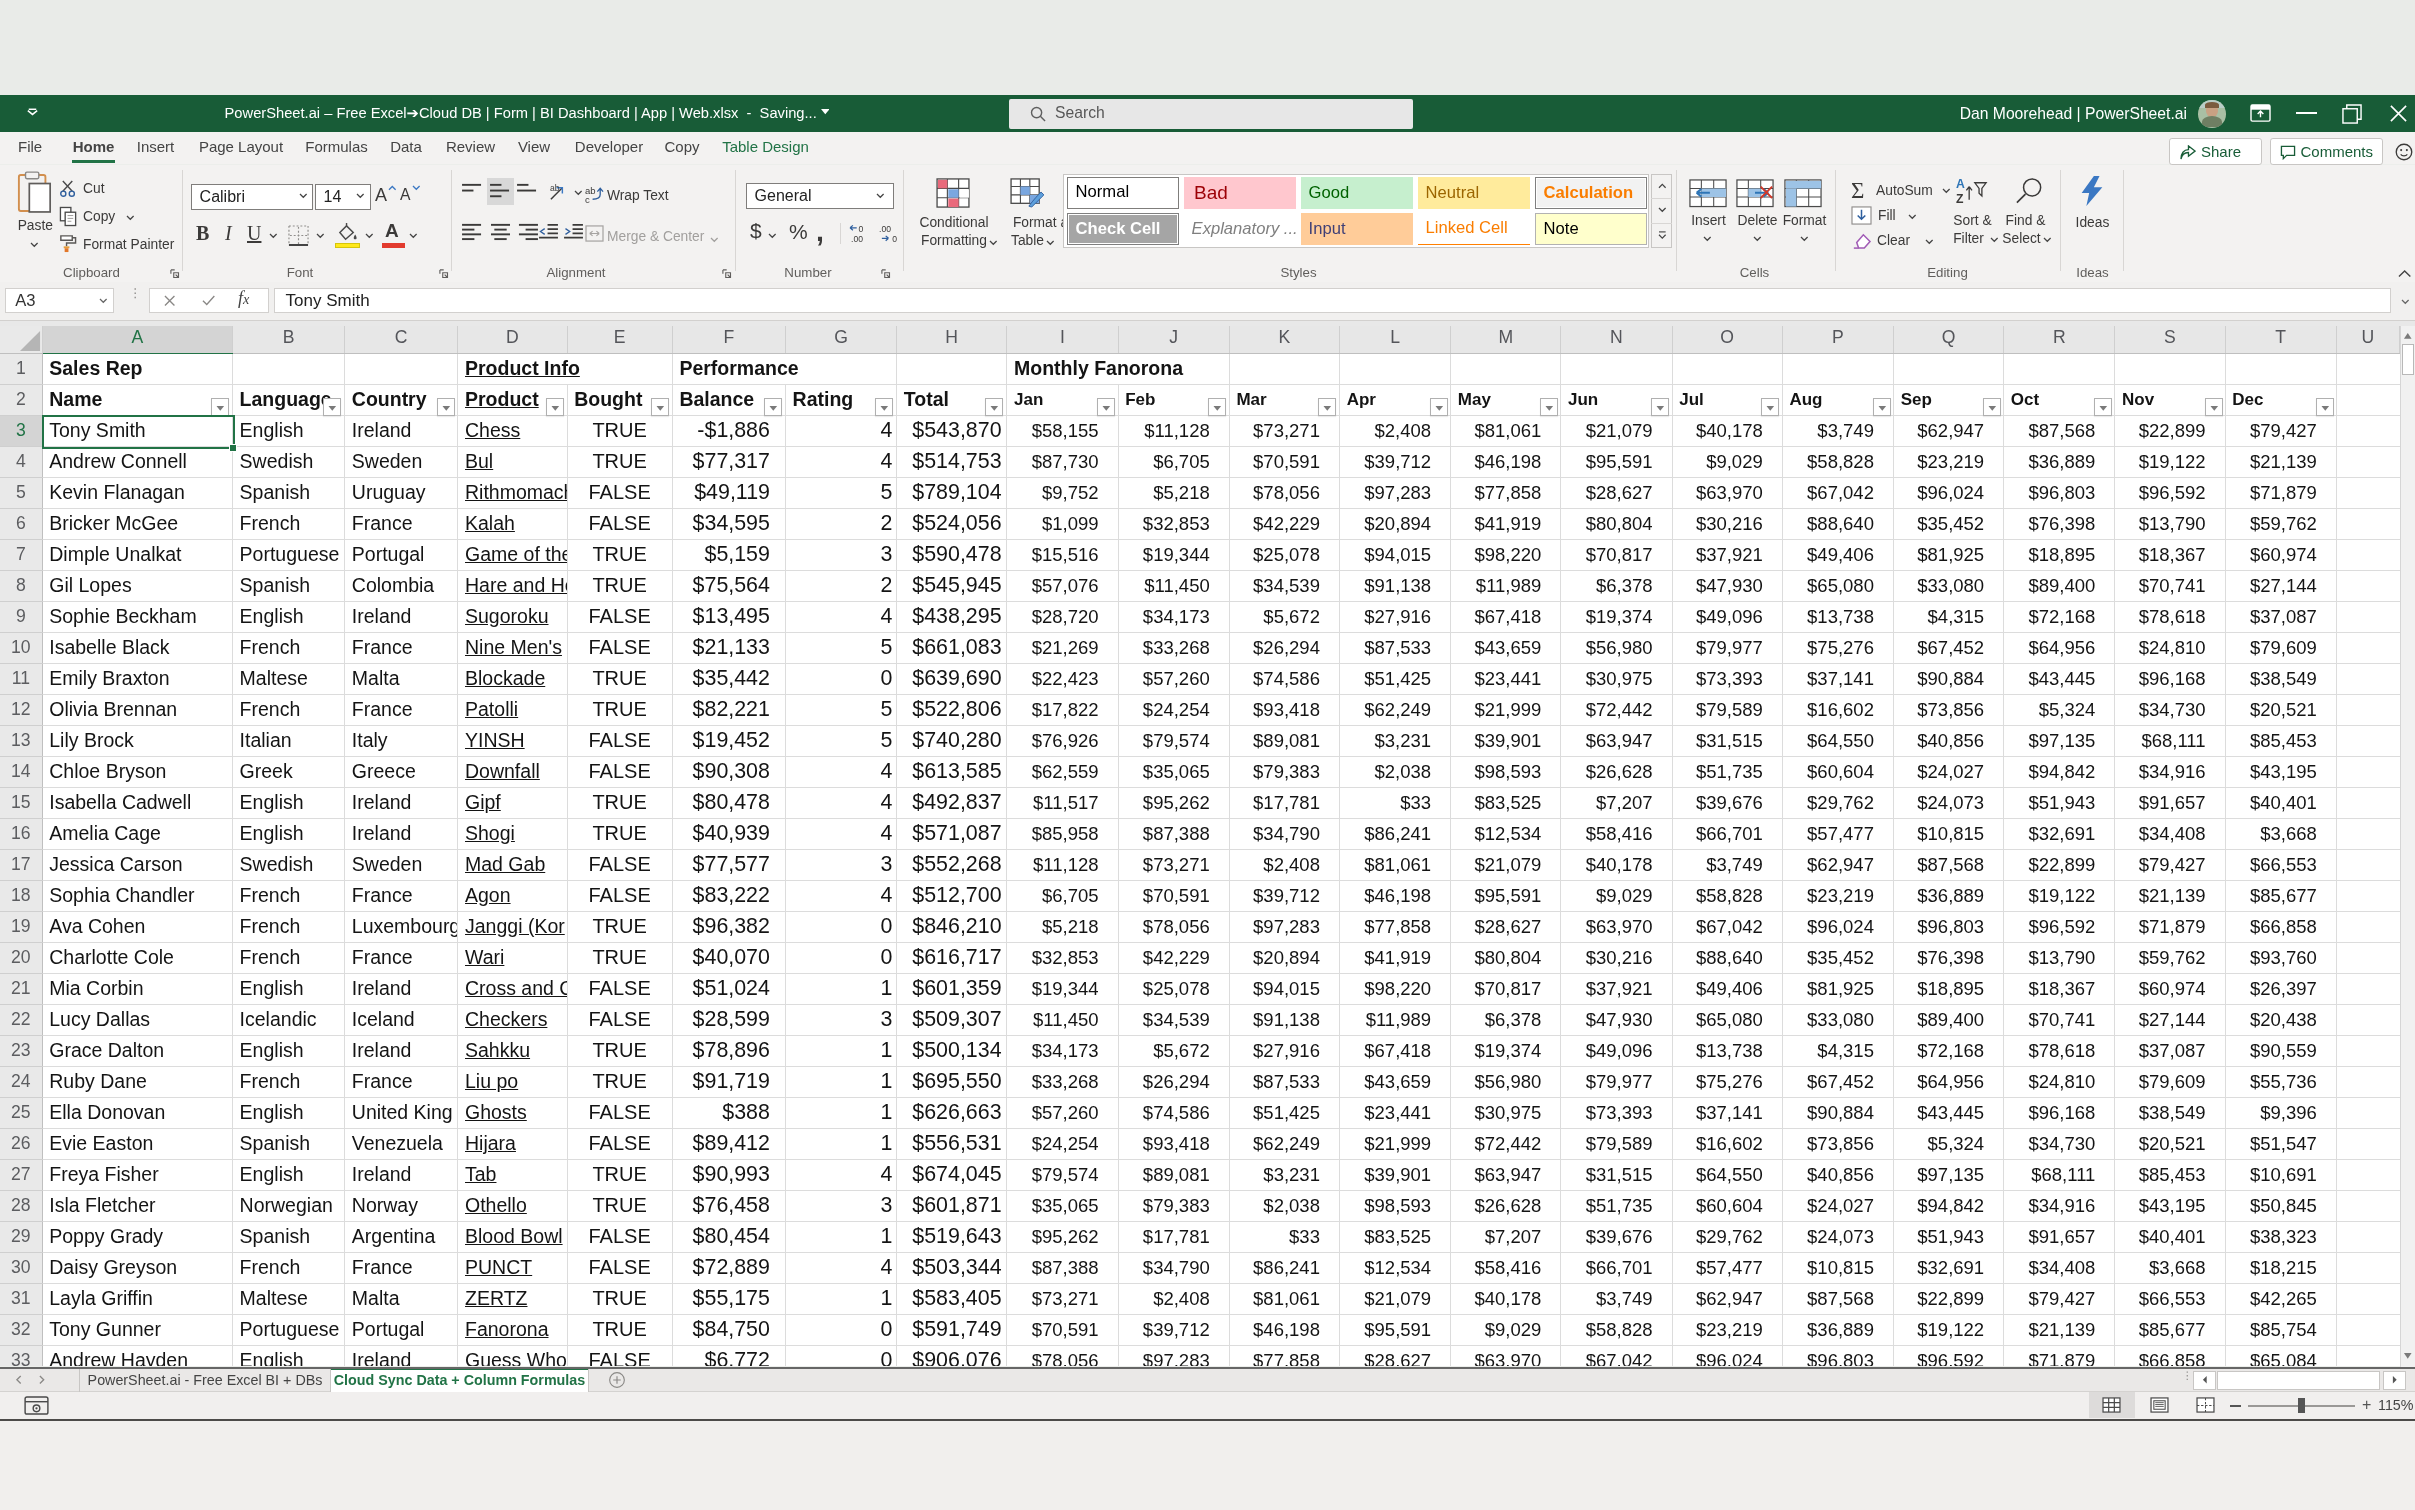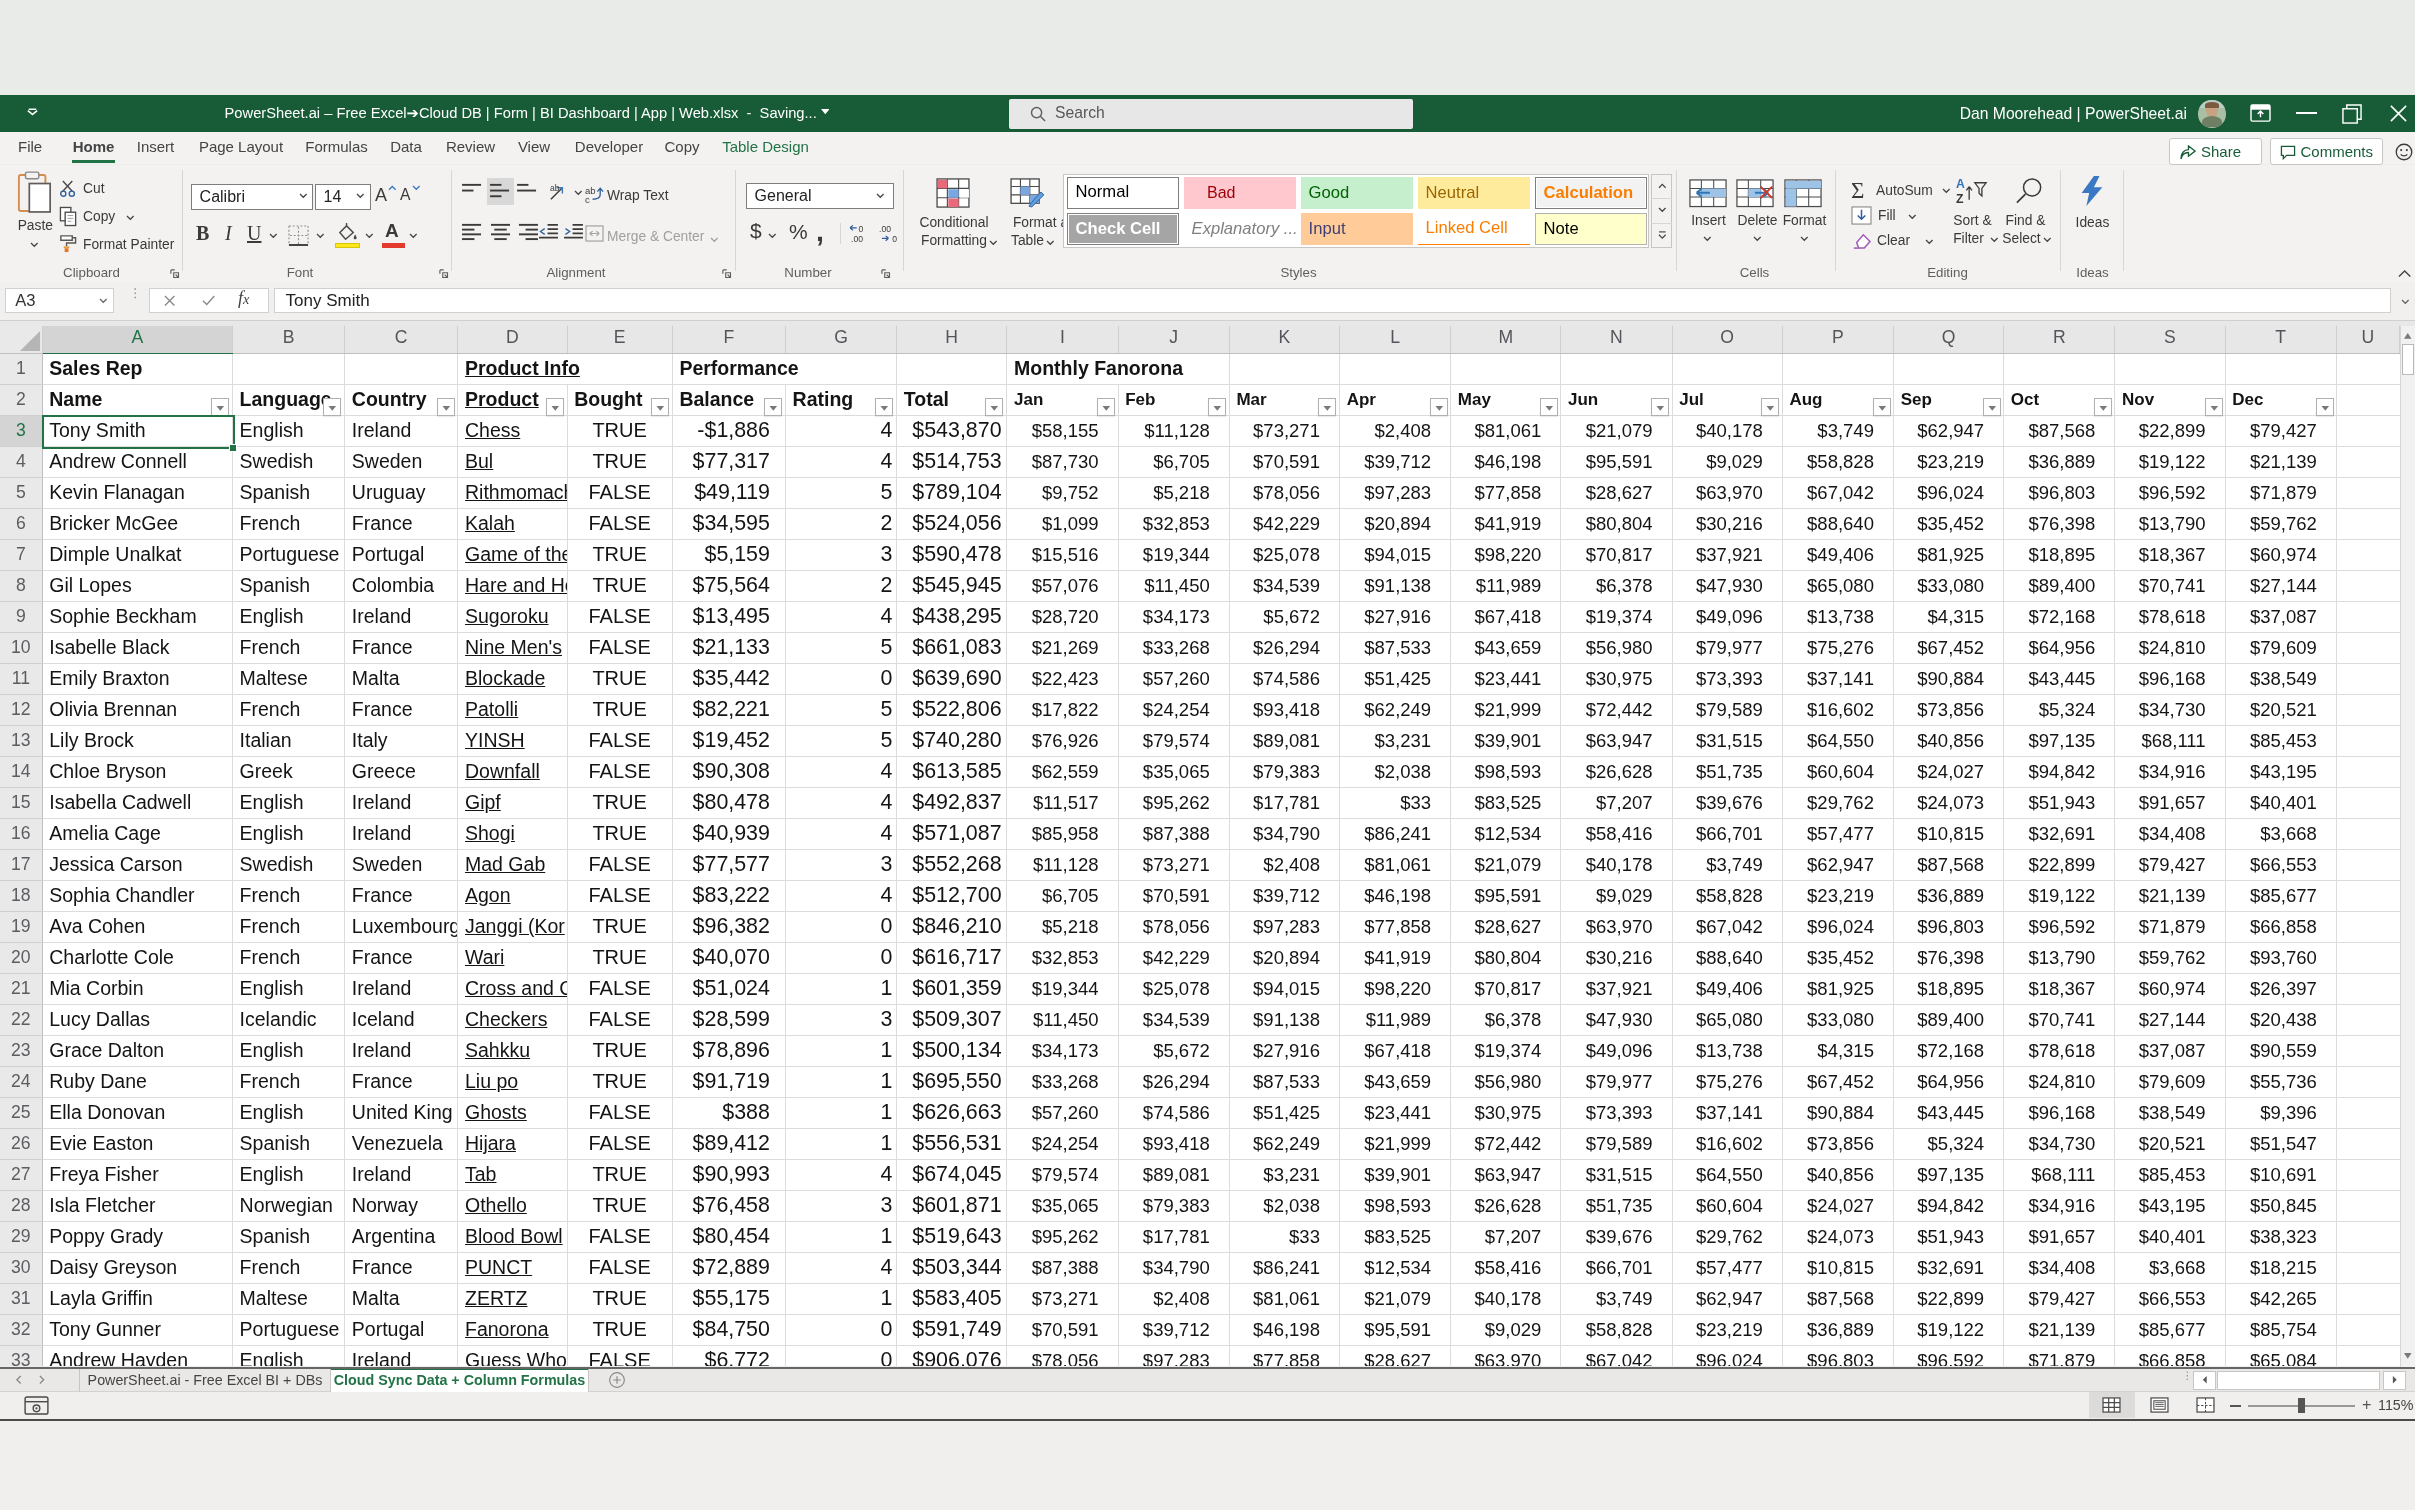--- a/index.html
+++ b/index.html
@@ -323,21 +323,21 @@
     <rect x="21" y="18" width="10" height="9" fill="#7aa7e0"></rect>
     <path d="M20 30 C26 22 30 18 33 15 L36 18 C33 21 29 25 23 31 Z" fill="#5ea0dc" stroke="#2f5f9e" stroke-width="1"></path>
   </svg>
 <div class="abs rlbl" style="left:980px;top:215px;width:95px;text-align:right;">Format as</div>
 <div class="abs rlbl" style="left:980px;top:233px;width:95px;text-align:center;">Table</div>
 <svg class="abs" style="left:1046px;top:240px;" width="8.6" height="5.7" viewBox="0 0 9 6">
     <path d="M1 1 L4.5 4.5 L8 1" stroke="#444" stroke-width="1.3" fill="none"></path>
   </svg>
 <div class="abs" style="left:1063px;top:174px;width:586px;height:74px;background:#fff;border:1px solid #c8c6c4;"></div>
 <div class="abs" style="left:1067px;top:177px;width:112px;height:32px;background:#fff;color:#000;font-size:16.6px;line-height:32px;padding-left:7.6px;overflow:hidden;white-space:nowrap;border:1.9px solid #7f7d7b;line-height:28.5px;">Normal</div>
-<div class="abs" style="left:1184px;top:177px;width:112px;height:32px;background:#ffc7ce;color:#9c0006;font-size:16px;line-height:32px;padding-left:23px;overflow:hidden;white-space:nowrap;">Bad</div>
+<div class="abs" style="left:1184px;top:177px;width:112px;height:32px;background:#ffc7ce;color:#9c0006;font-size:19px;line-height:32px;padding-left:10px;overflow:hidden;white-space:nowrap;">Bad</div>
 <div class="abs" style="left:1301px;top:177px;width:112px;height:32px;background:#c6efce;color:#006100;font-size:16.6px;line-height:32px;padding-left:7.6px;overflow:hidden;white-space:nowrap;">Good</div>
 <div class="abs" style="left:1418px;top:177px;width:112px;height:32px;background:#ffeb9c;color:#9c6500;font-size:16.6px;line-height:32px;padding-left:7.6px;overflow:hidden;white-space:nowrap;">Neutral</div>
 <div class="abs" style="left:1535px;top:177px;width:112px;height:32px;background:#f2f2f2;color:#fa7d00;font-size:16.6px;line-height:32px;padding-left:7.6px;overflow:hidden;white-space:nowrap;font-weight:bold;border:1px solid #7f7f7f;box-shadow:inset 0 0 0 1px #fff;line-height:30px;">Calculation</div>
 <div class="abs" style="left:1067px;top:213px;width:112px;height:32px;background:#a5a5a5;color:#ffffff;font-size:16.6px;line-height:32px;padding-left:7.6px;overflow:hidden;white-space:nowrap;font-weight:bold;border:1px solid #7f7f7f;box-shadow:inset 0 0 0 1px #fff;line-height:30px;">Check Cell</div>
 <div class="abs" style="left:1184px;top:213px;width:112px;height:32px;background:#fff;color:#7f7f7f;font-size:16.6px;line-height:32px;padding-left:7.6px;overflow:hidden;white-space:nowrap;font-style:italic;">Explanatory ...</div>
 <div class="abs" style="left:1301px;top:213px;width:112px;height:32px;background:#ffcc99;color:#3f3f76;font-size:16.6px;line-height:32px;padding-left:7.6px;overflow:hidden;white-space:nowrap;">Input</div>
 <div class="abs" style="left:1418px;top:213px;width:112px;height:32px;background:#fff;color:#fa7d00;font-size:16.6px;line-height:32px;padding-left:7.6px;overflow:hidden;white-space:nowrap;border-bottom:1.9px solid #ff8001;line-height:30px;">Linked Cell</div>
 <div class="abs" style="left:1535px;top:213px;width:112px;height:32px;background:#ffffcc;color:#000;font-size:16.6px;line-height:32px;padding-left:7.6px;overflow:hidden;white-space:nowrap;border:1px solid #b2b2b2;line-height:30px;">Note</div>
 <div class="abs" style="left:1651px;top:174px;width:21px;height:74px;background:#f3f2f1;border:1px solid #c8c6c4;"></div>
 <svg class="abs" style="left:1658px;top:183px;" width="8.6" height="5.7" viewBox="0 0 9 6">

